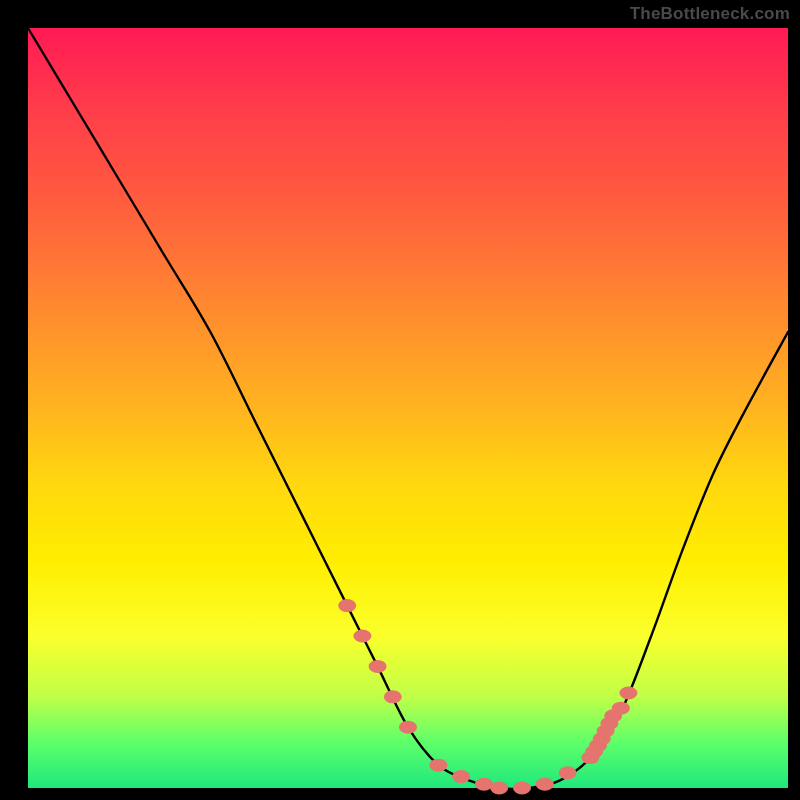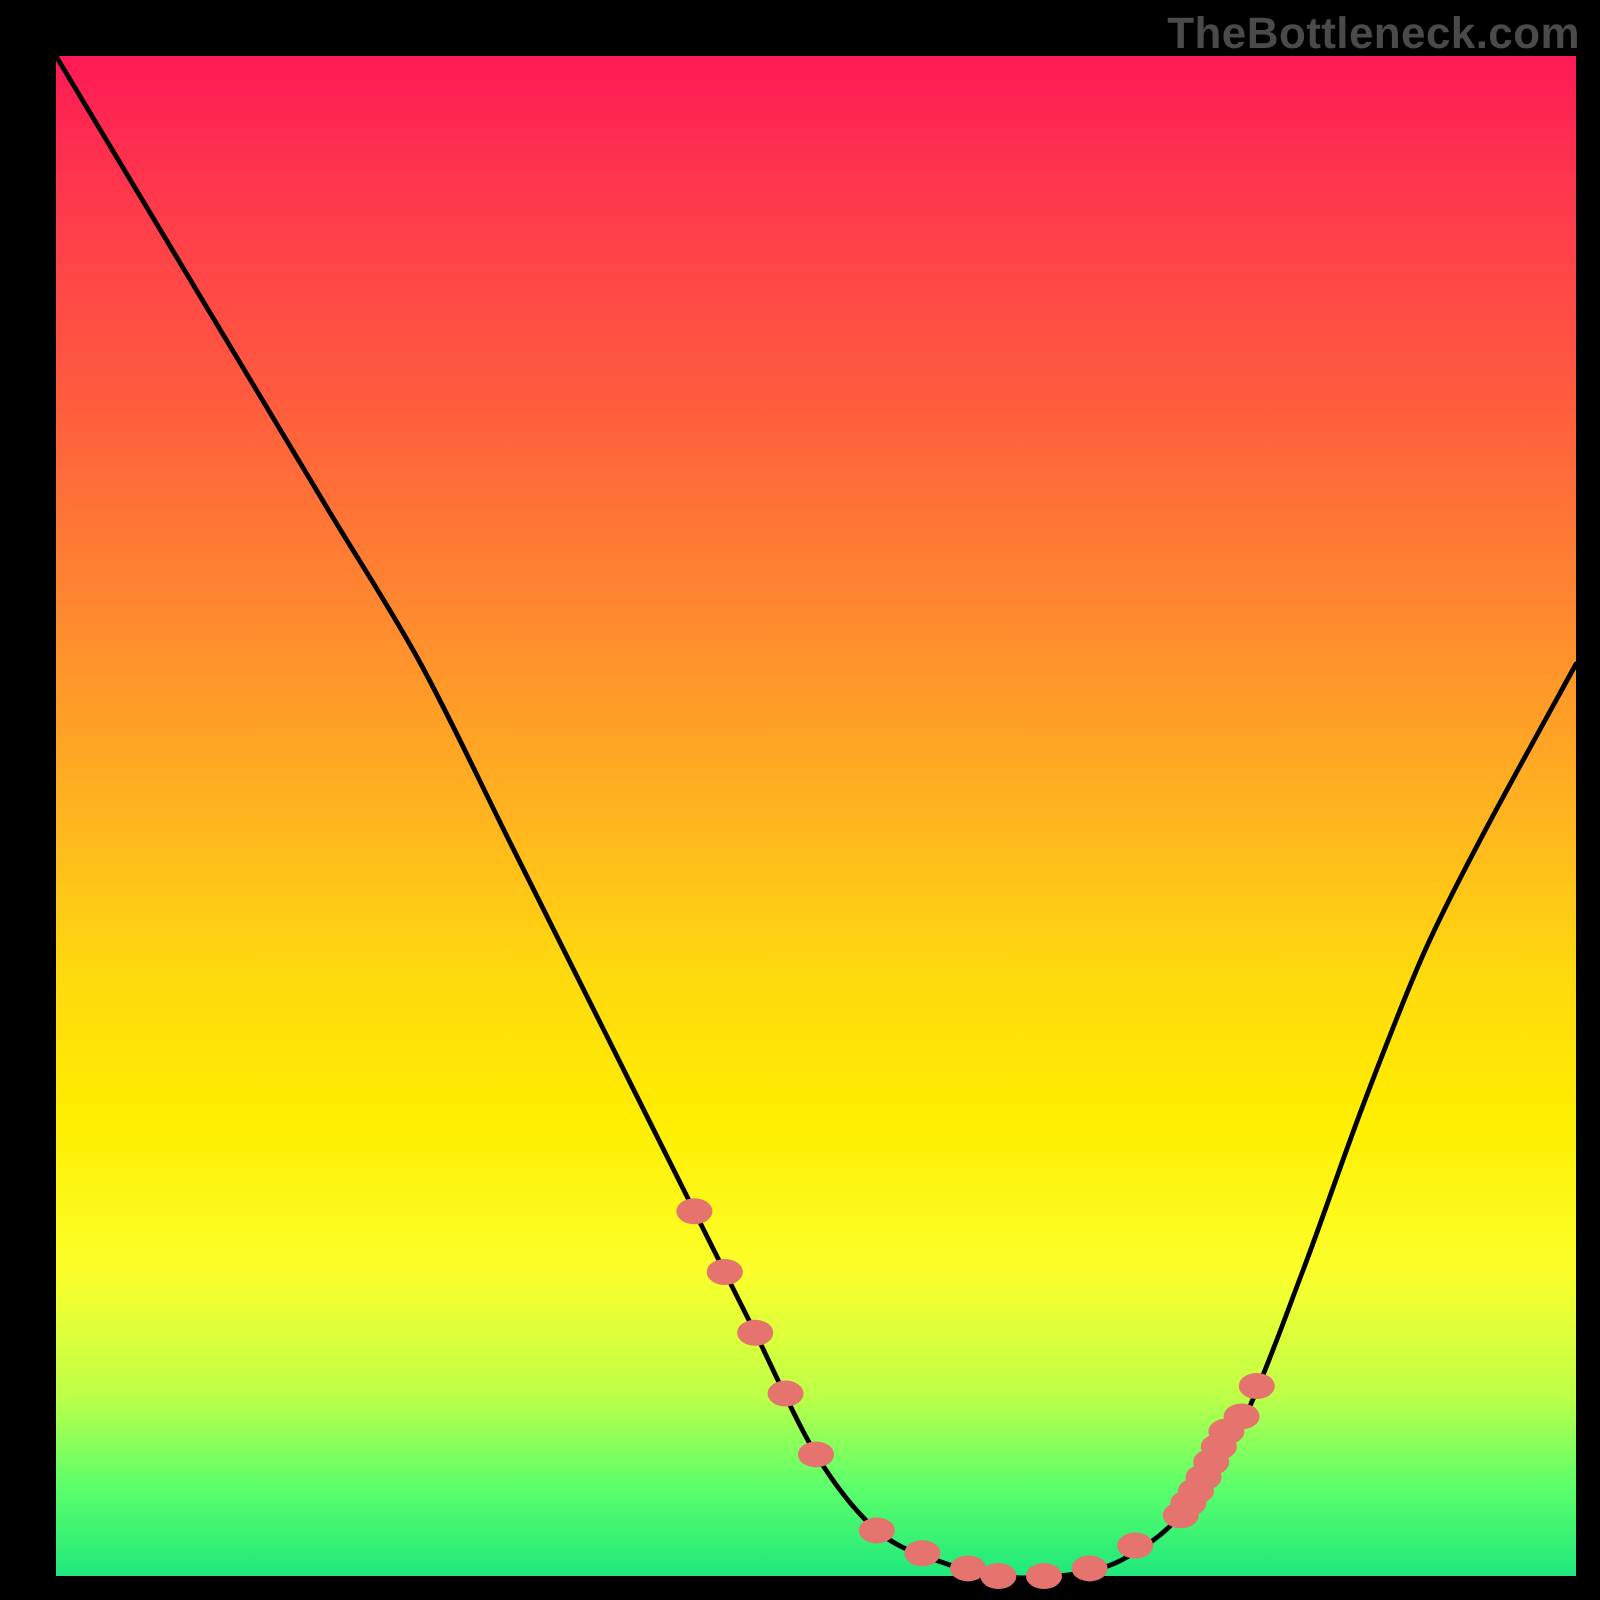--- a/index.html
+++ b/index.html
@@ -38,21 +38,21 @@
       #bfff48 88%,
       #5eff6a 94%,
       #1fe87c 100%
     );
   }
   .watermark {
     position: absolute;
     top: 4px;
     right: 10px;
     color: #4a4a4a;
-    font-size: 22px;
+    font-size: 17px;
     font-weight: 600;
     letter-spacing: 0.2px;
     user-select: none;
   }
   svg.overlay {
     position: absolute;
     left: 28px;
     top: 28px;
     width: 760px;
     height: 760px;

